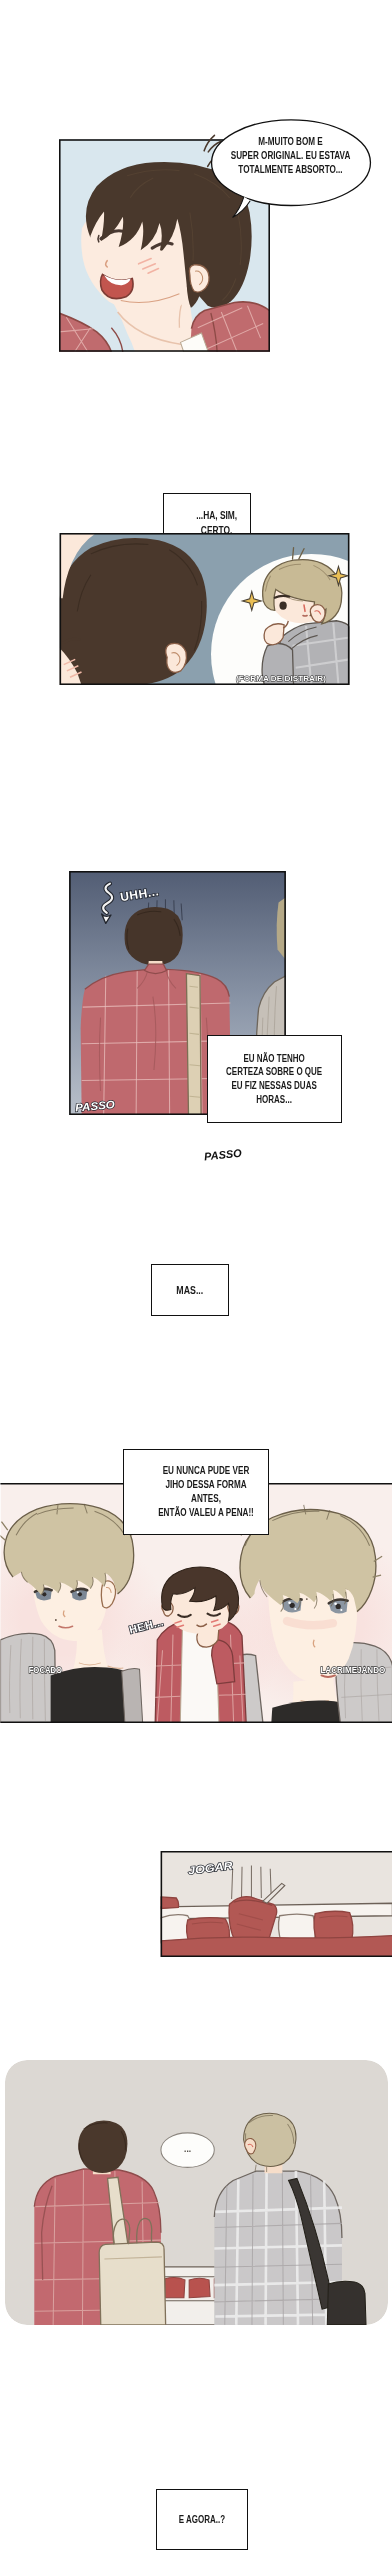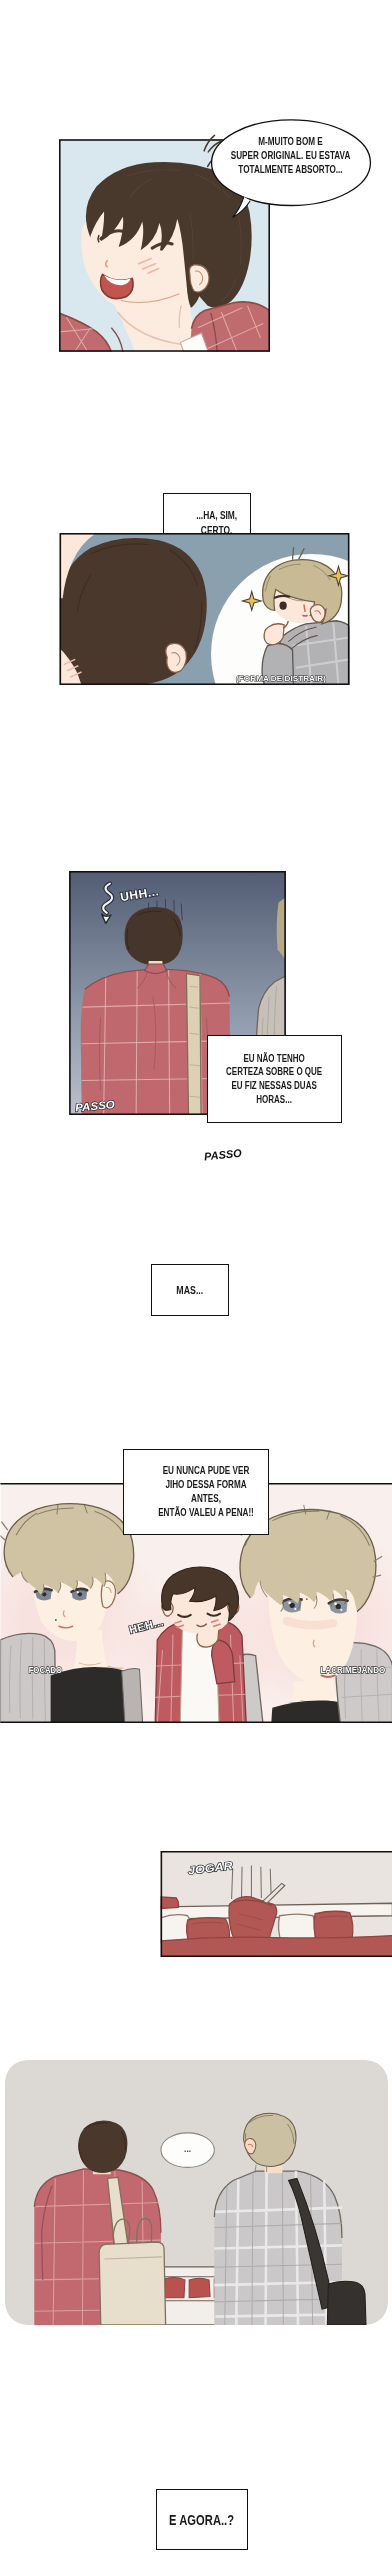--- a/index.html
+++ b/index.html
@@ -410,18 +410,18 @@
 
 <path d="M558 226 Q596 320 618 420 L628 470 L606 476 Q584 380 566 300 Q556 258 542 230 Z" fill="#3a3633" stroke="#232019" stroke-width="2"></path>
 
 <path d="M618 428 Q640 420 668 424 Q686 428 688 446 L690 506 L616 506 Z" fill="#35312e" stroke="#232019" stroke-width="2"></path>
 
 <ellipse cx="349" cy="172" rx="51" ry="33" fill="#fdfdfb" stroke="#8b857e" stroke-width="2"></ellipse>
 <text x="349" y="176" font-family="Liberation Sans, sans-serif" font-size="16" font-weight="bold" text-anchor="middle" fill="#4a463f">...</text>
 </g>
 </svg>
 
-<div class="tbox" style="left:156px;top:2481px;width:92px;height:61px;font-size:14px;">
+<div class="tbox" style="left:156px;top:2481px;width:92px;height:61px;font-size:10px;">
       <div class="tx">E AGORA..?</div>
     </div>
 
 </div>
 
 
 </body></html>

